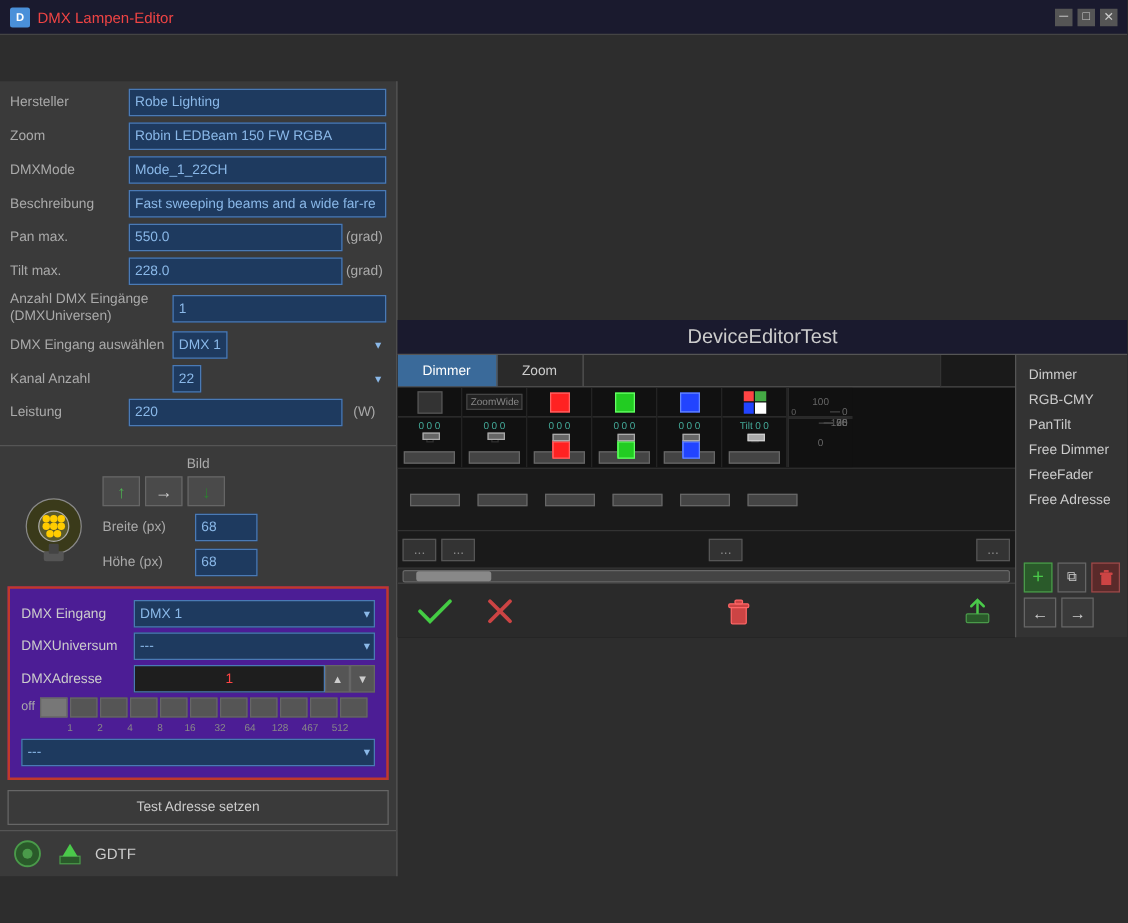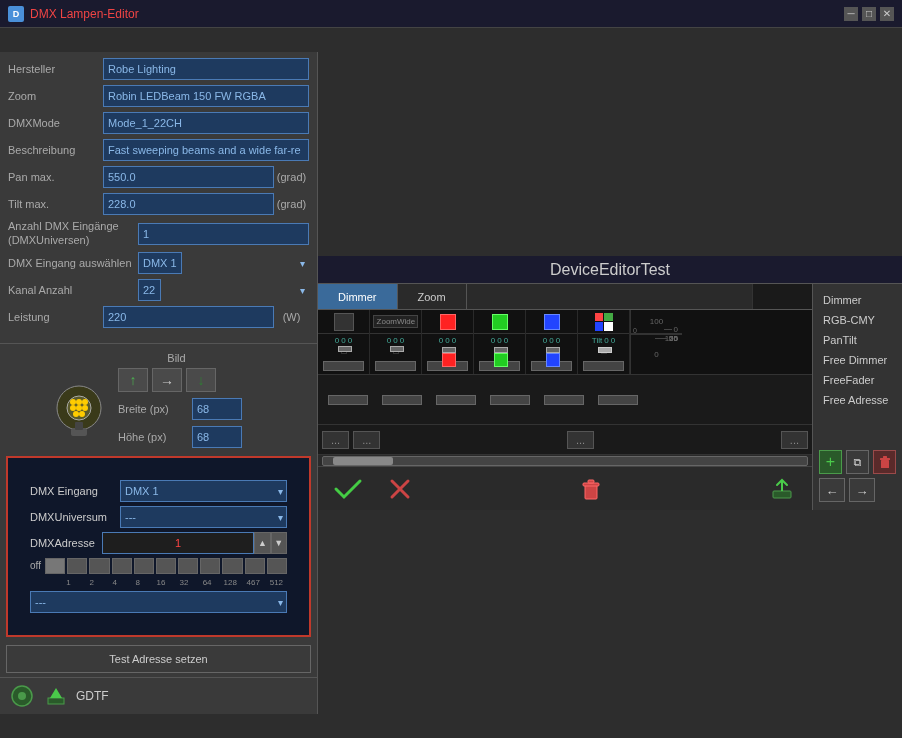--- a/index.html
+++ b/index.html
@@ -115,21 +115,20 @@
       color: #8ab8e8;
       pointer-events: none;
       font-size: 10px;
     }
 
     .divider { height: 1px; background: #555; margin: 4px 0; }
 
     .bild-section {
       padding: 4px 8px;
       flex-shrink: 0;
-      margin-left: 36px;
     }
     .bild-title {
       text-align: center;
       font-size: 11px;
       color: #aaa;
       margin-bottom: 4px;
     }
     .bild-row {
       display: flex;
       align-items: center;
@@ -176,22 +175,22 @@
       font-size: 11px;
       padding: 2px 4px;
       height: 22px;
       outline: none;
     }
 
     
     .dmx-eingang-box {
       margin: 4px 6px;
       border: 2px solid #c0392b;
-      padding: 22px;
-      background: #0f172a;
+      padding: 9px;
+      background: #4c1d95;
       flex-shrink: 0;
     }
     .dmx-row {
       display: flex;
       align-items: center;
       margin-bottom: 4px;
     }
     .dmx-label {
       width: 90px;
       font-size: 11px;

